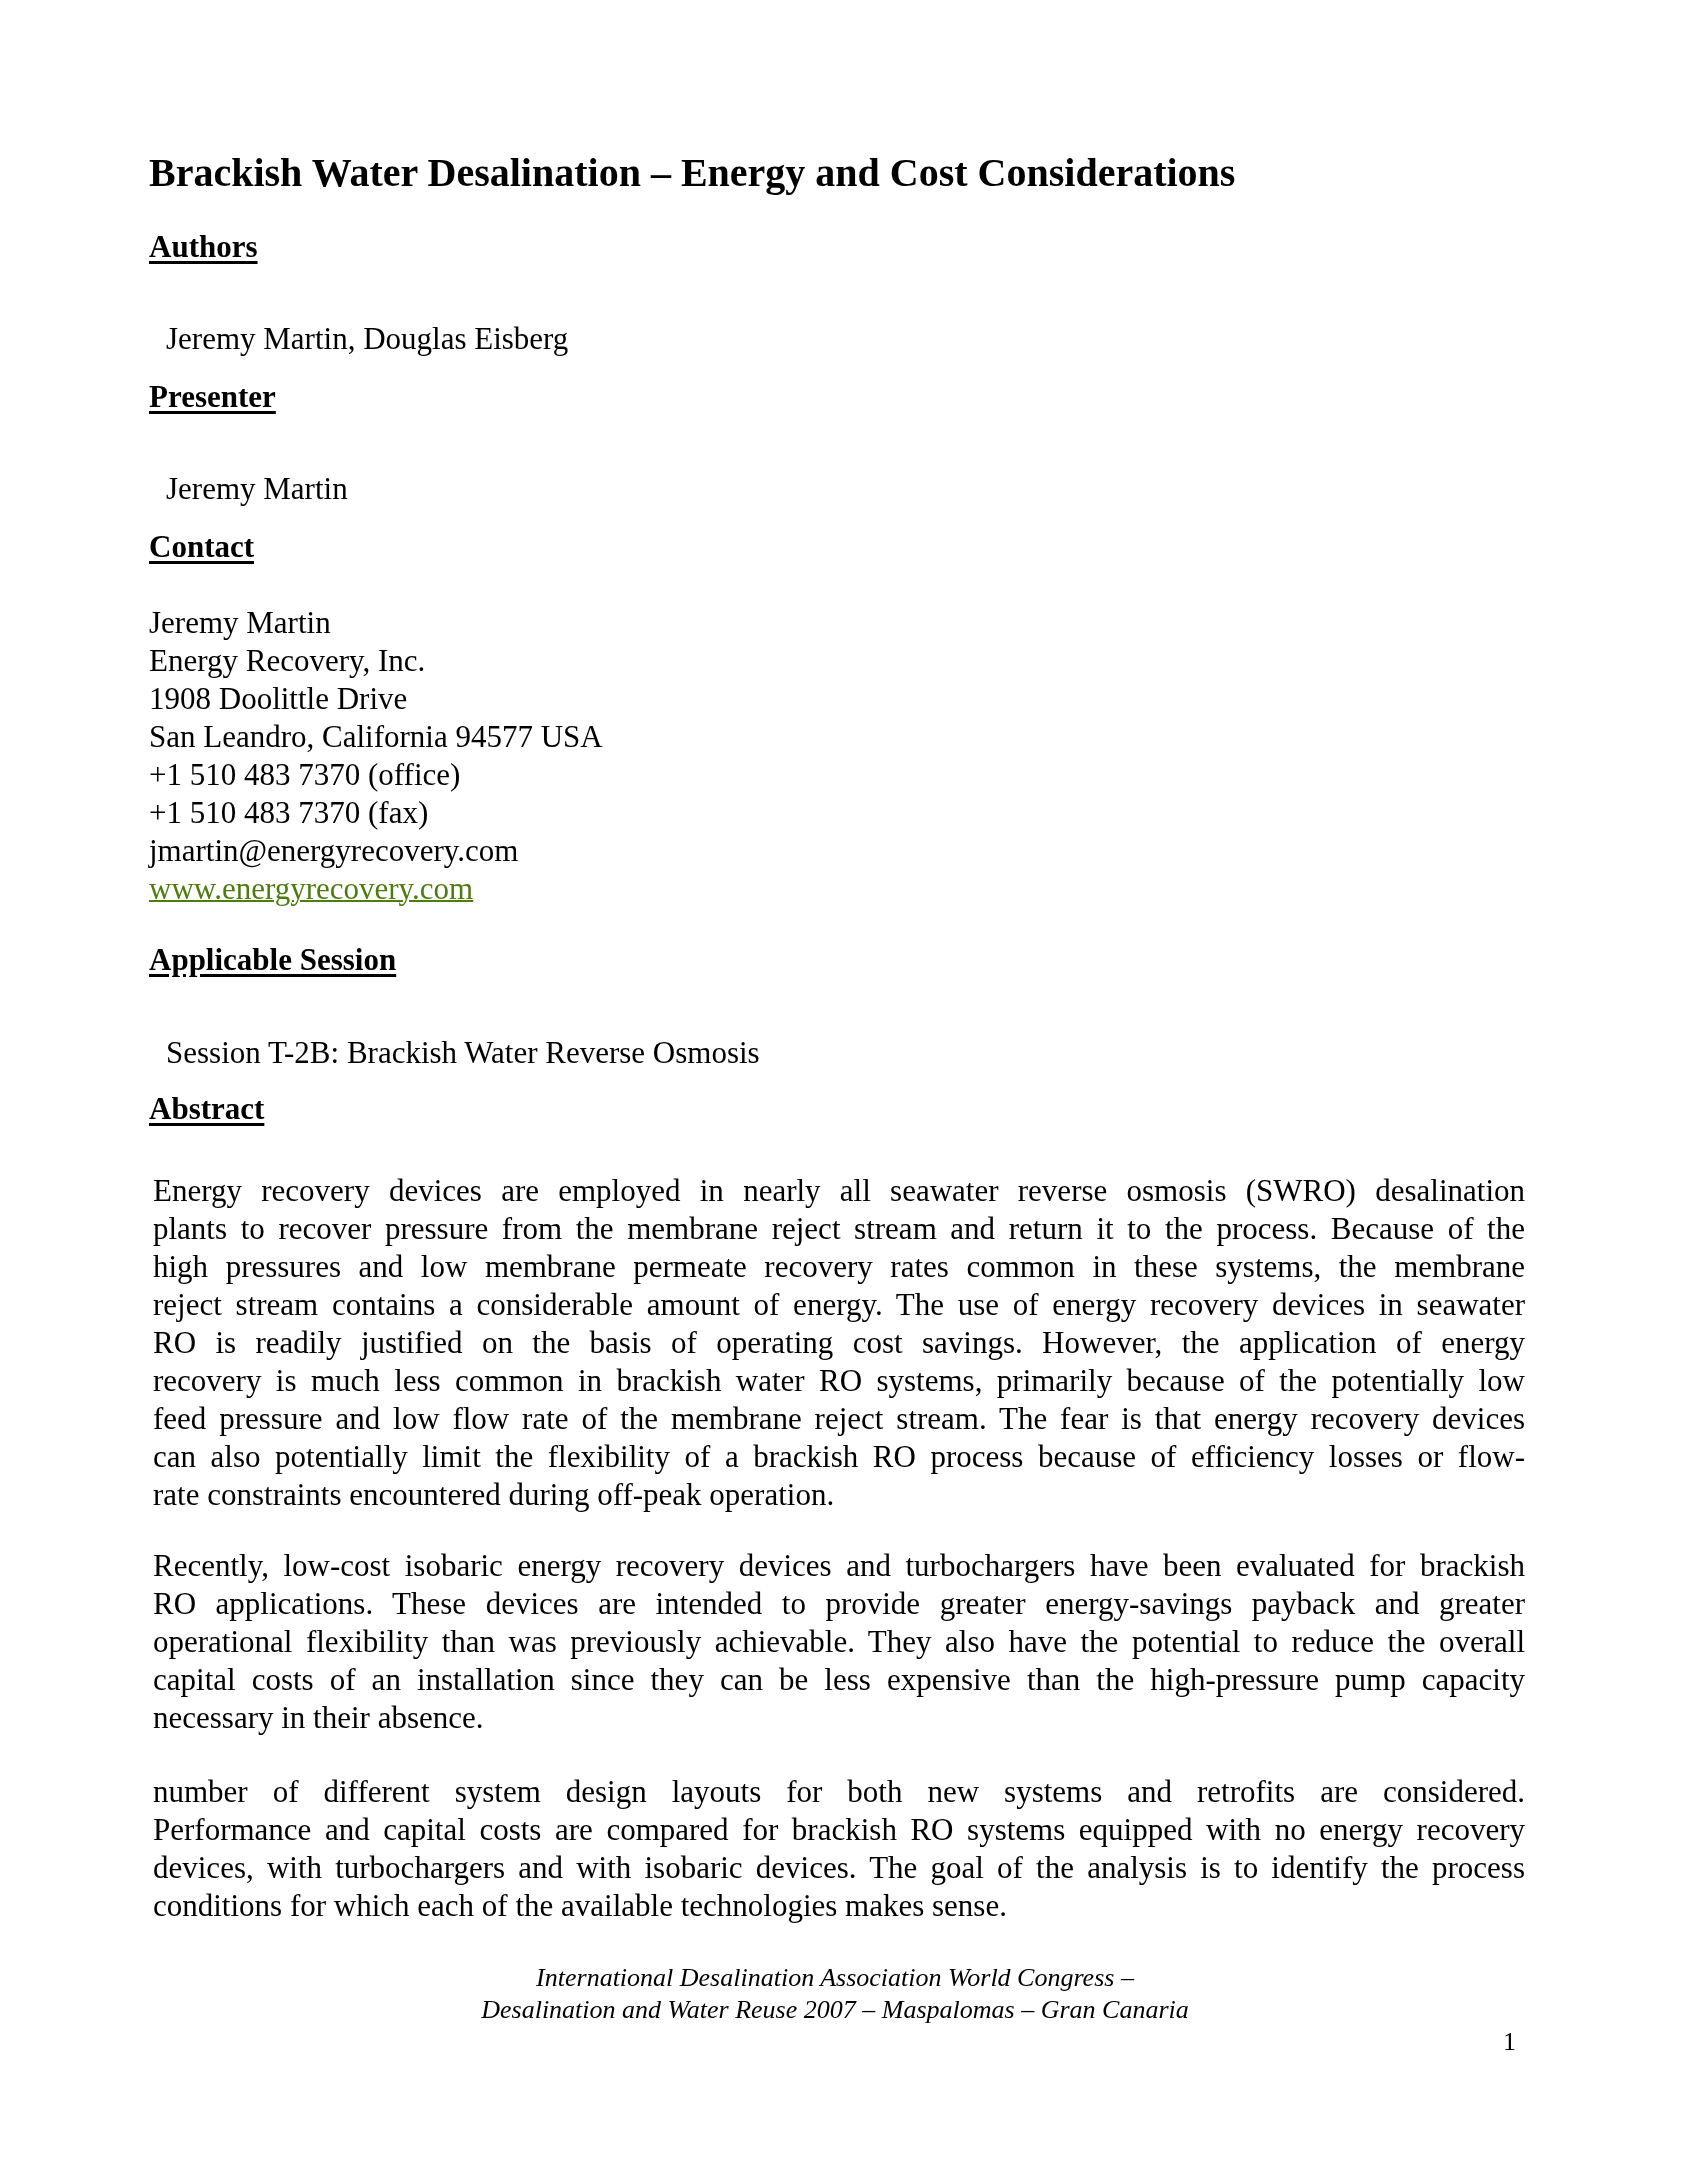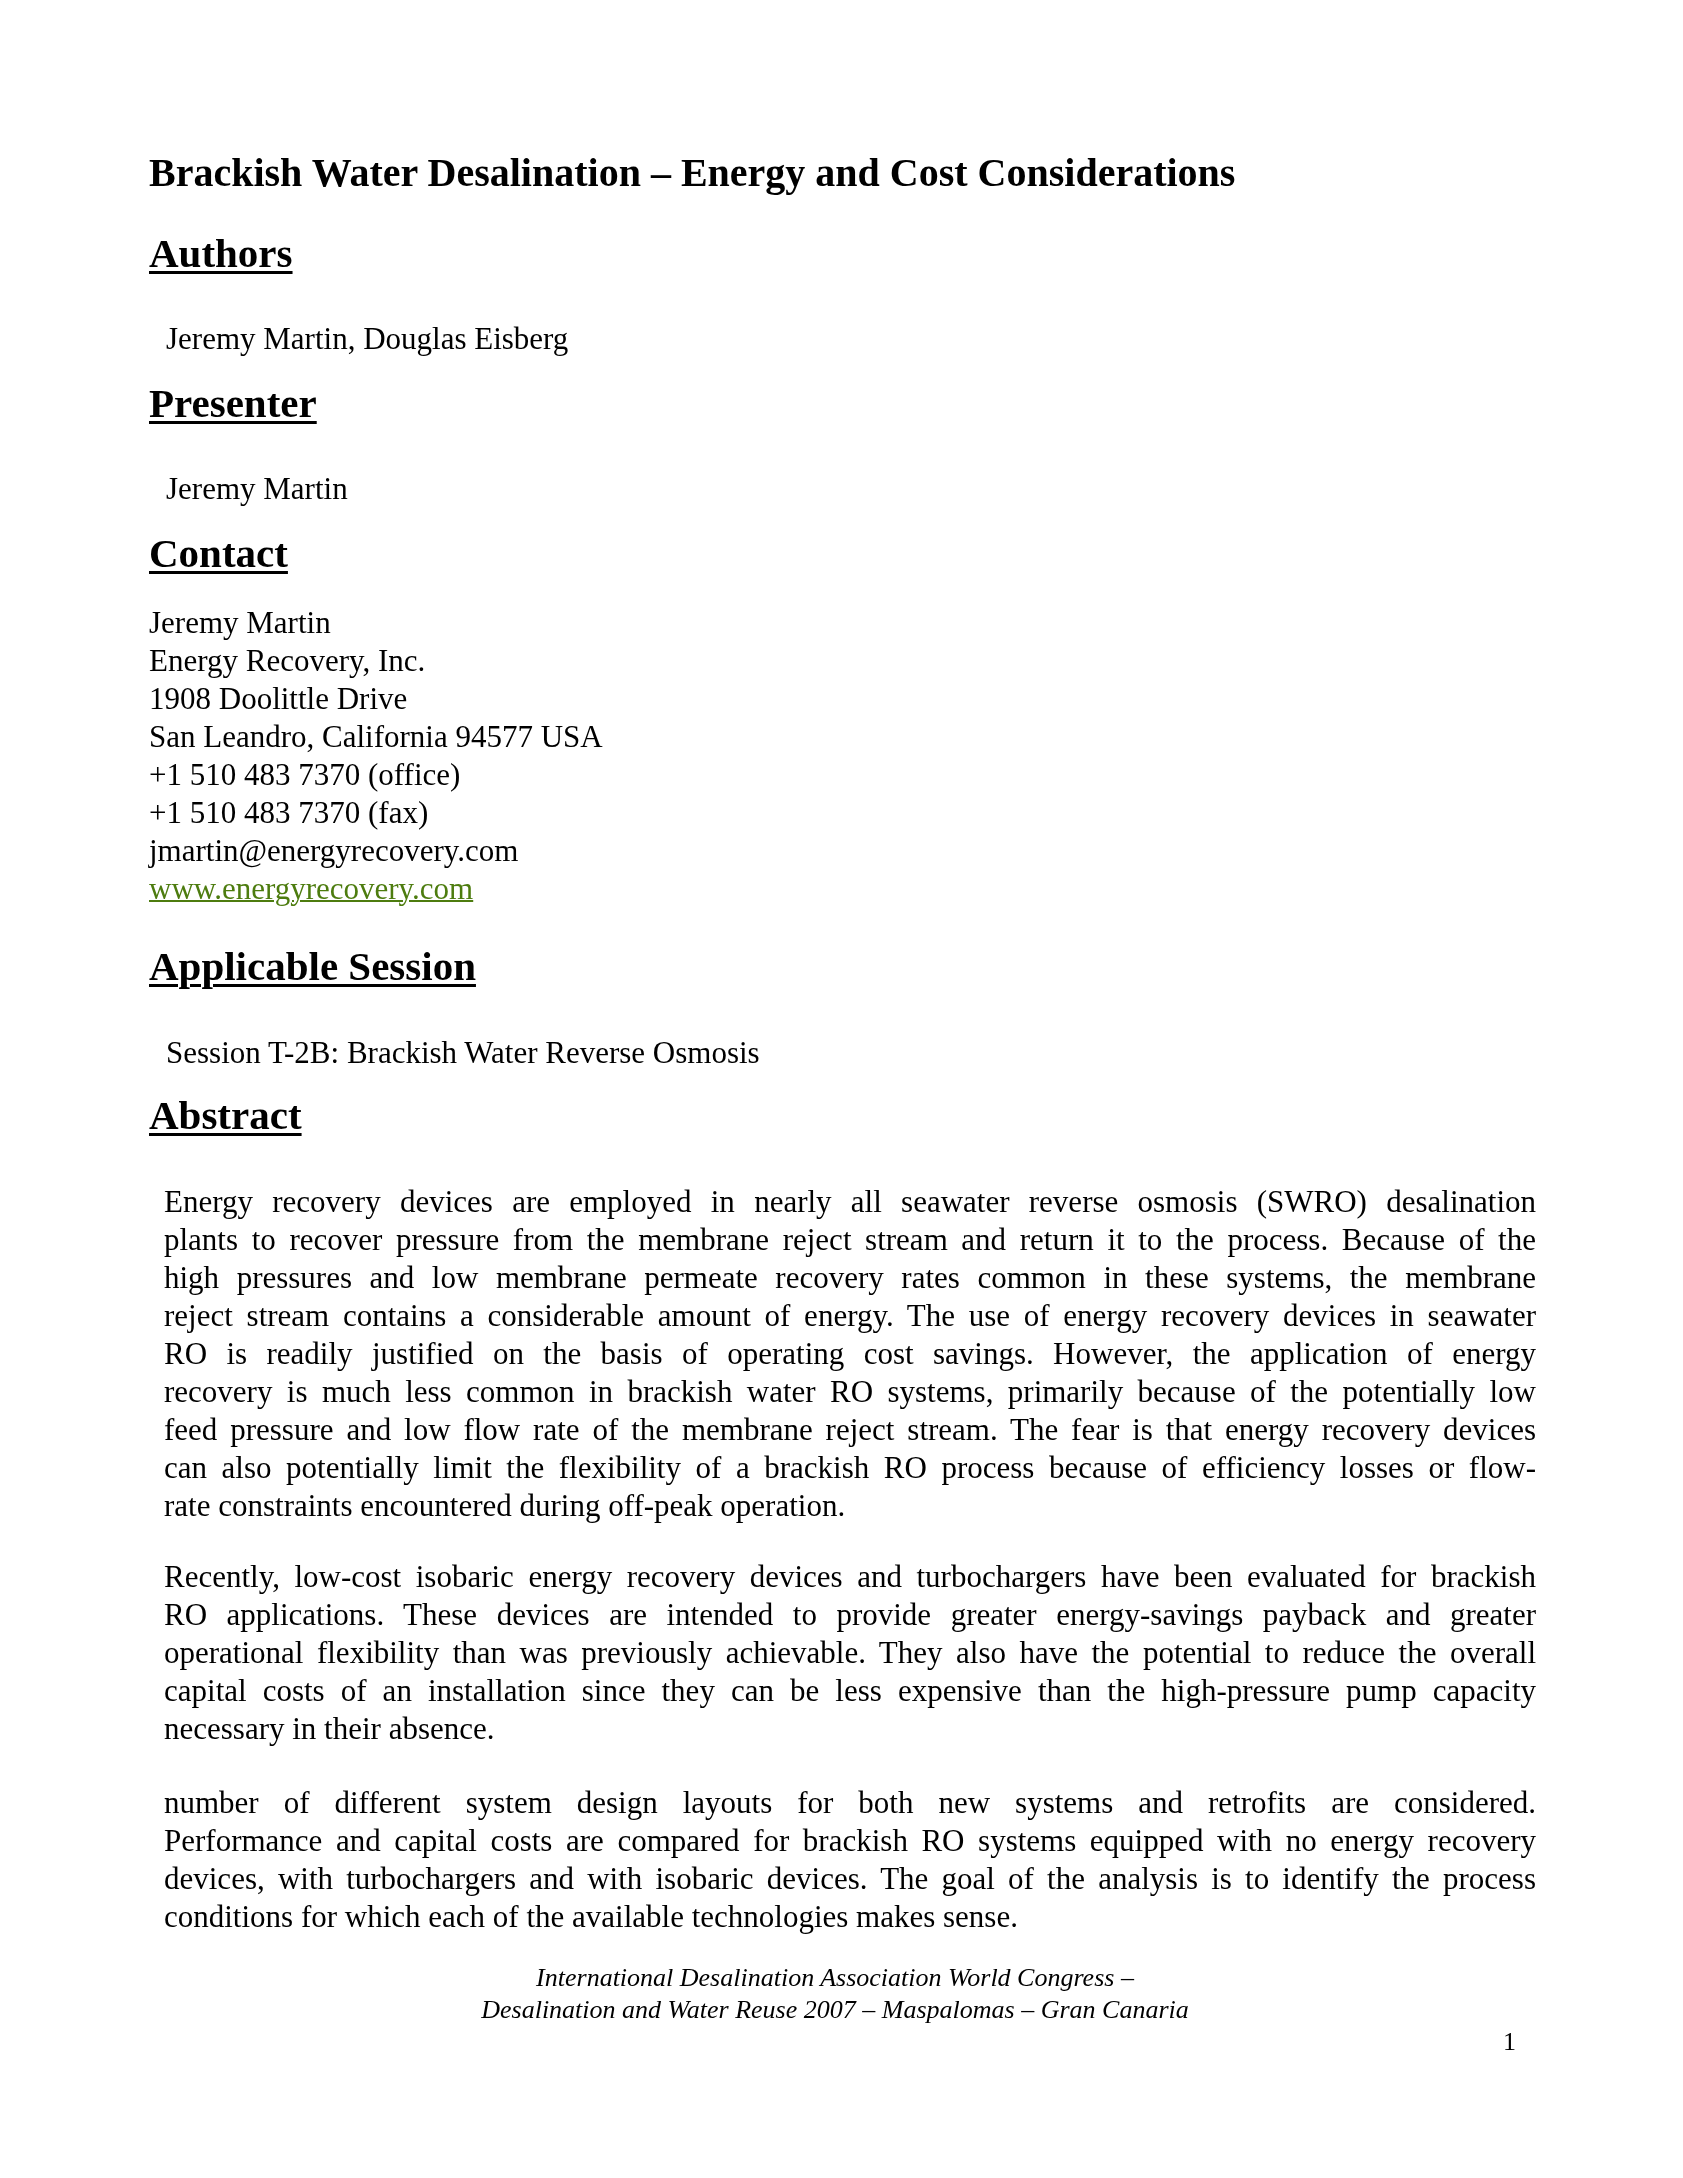--- a/index.html
+++ b/index.html
@@ -1,27 +1,27 @@
 <!DOCTYPE html>
 <html><head>
 <meta charset="utf-8">
 <style>
   html, body { margin: 0; padding: 0; background: #ffffff; }
   body { width: 1683px; height: 2178px; position: relative; overflow: hidden;
          font-family: "Liberation Serif", "DejaVu Serif", serif; color: #000; }
   .page { position: absolute; left: 149px; top: 0; width: 1372px; }
   .title { position: absolute; top: 149px; left: 0; font-size: 40px; font-weight: bold; white-space: nowrap; margin: 0; }
-  .heading { position: absolute; left: 0; font-size: 41px; font-weight: bold; text-decoration: underline;
+  .heading { position: absolute; left: 0; font-size: 31px; font-weight: bold; text-decoration: underline;
              text-decoration-thickness: 3px; text-underline-offset: 4px; margin: 0; white-space: nowrap; }
   .line { position: absolute; left: 0; font-size: 31px; line-height: 38px; white-space: nowrap; margin: 17px; }
   .block { position: absolute; left: 0; font-size: 31px; line-height: 38px; margin: 0; }
   .block div { white-space: nowrap; }
   .link { color: #4d7c0f; text-decoration: underline; text-decoration-thickness: 2px; }
   .para { position: absolute; left: 0; width: 1372px; font-size: 31px; line-height: 38px;
-          text-align: justify; margin: 15px; }
+          text-align: justify; margin: 4px; }
   .para span.ln { display: block; text-align: justify; text-align-last: justify; white-space: nowrap; }
   .para span.ln.last { text-align-last: left; }
   .footer { position: absolute; left: 0; width: 1372px; text-align: center; font-style: italic;
             font-size: 26px; line-height: 32px; top: 1962px; }
   .pagenum { position: absolute; left: 1503px; top: 2027px; font-size: 26px; }
 </style>
 </head>
 <body>
 
 <div class="page">

